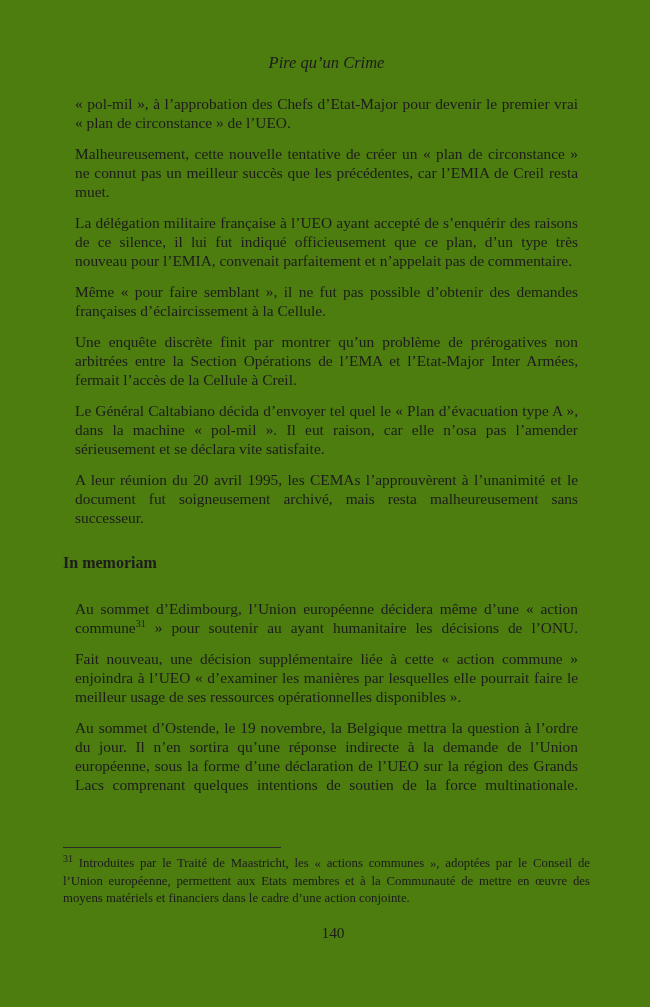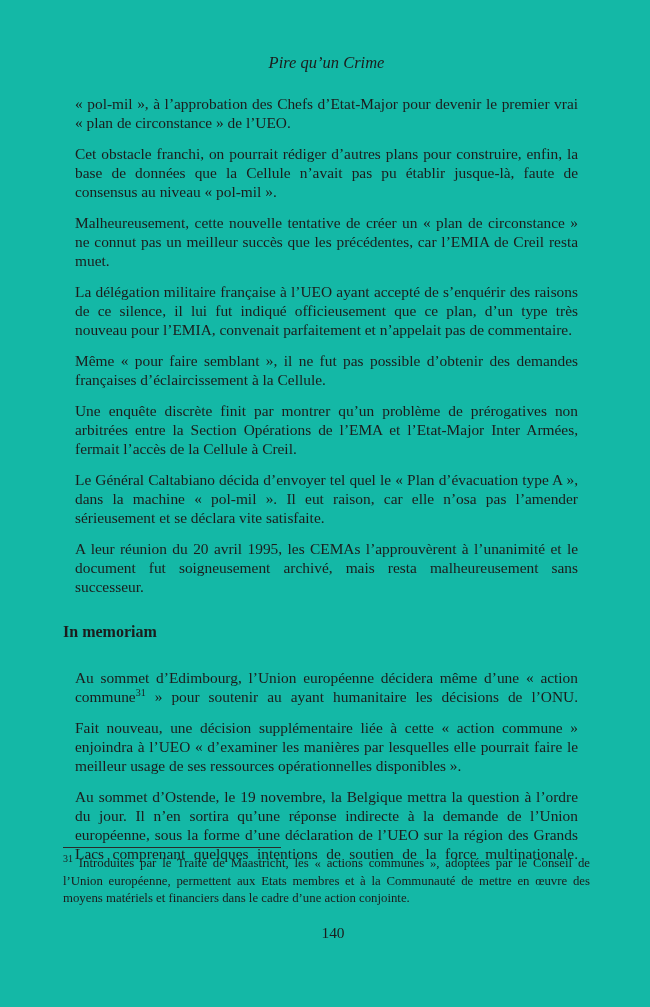--- a/index.html
+++ b/index.html
@@ -5,21 +5,21 @@
   html, body {
     margin: 0;
     padding: 0;
     background: #e8e8e8;
   }
   .page {
     position: relative;
     width: 650px;
     height: 1007px;
     margin: 0 auto;
-    background: #14b8a6;
+    background: #4d7c0f;
     color: #1c1c1c;
     font-family: "Liberation Serif", "DejaVu Serif", serif;
     overflow: hidden;
   }
   .content {
     position: absolute;
     left: 63px;
     top: 53px;
     width: 527px;
   }
@@ -81,21 +81,20 @@
 </head>
 <body>
 
 <div class="page">
 
   <div class="content">
 
     <div class="running-header">Pire qu’un Crime</div>
 
     <p class="para">« pol-mil », à l’approbation des Chefs d’Etat-Major pour devenir le premier vrai « plan de circonstance » de l’UEO.</p>
-    <p class="para">Cet obstacle franchi, on pourrait rédiger d’autres plans pour construire, enfin, la base de données que la Cellule n’avait pas pu établir jusque-là, faute de consensus au niveau « pol-mil ».</p>
     <p class="para gap-sm">Malheureusement, cette nouvelle tentative de créer un « plan de circonstance » ne connut pas un meilleur succès que les précédentes, car l’EMIA de Creil resta muet.</p>
     <p class="para">La délégation militaire française à l’UEO ayant accepté de s’enquérir des raisons de ce silence, il lui fut indiqué officieusement que ce plan, d’un type très nouveau pour l’EMIA, convenait parfaitement et n’appelait pas de commentaire.</p>
     <p class="para">Même « pour faire semblant », il ne fut pas possible d’obtenir des demandes françaises d’éclaircissement à la Cellule.</p>
     <p class="para gap-sm">Une enquête discrète finit par montrer qu’un problème de prérogatives non arbitrées entre la Section Opérations de l’EMA et l’Etat-Major Inter Armées, fermait l’accès de la Cellule à Creil.</p>
     <p class="para gap-sm">Le Général Caltabiano décida d’envoyer tel quel le « Plan d’évacuation type A », dans la machine « pol-mil ». Il eut raison, car elle n’osa pas l’amender sérieusement et se déclara vite satisfaite.</p>
     <p class="para">A leur réunion du 20 avril 1995, les CEMAs l’approuvèrent à l’unanimité et le document fut soigneusement archivé, mais resta malheureusement sans successeur.</p>
 
     <h2 class="section-heading">In memoriam</h2>
 
 

